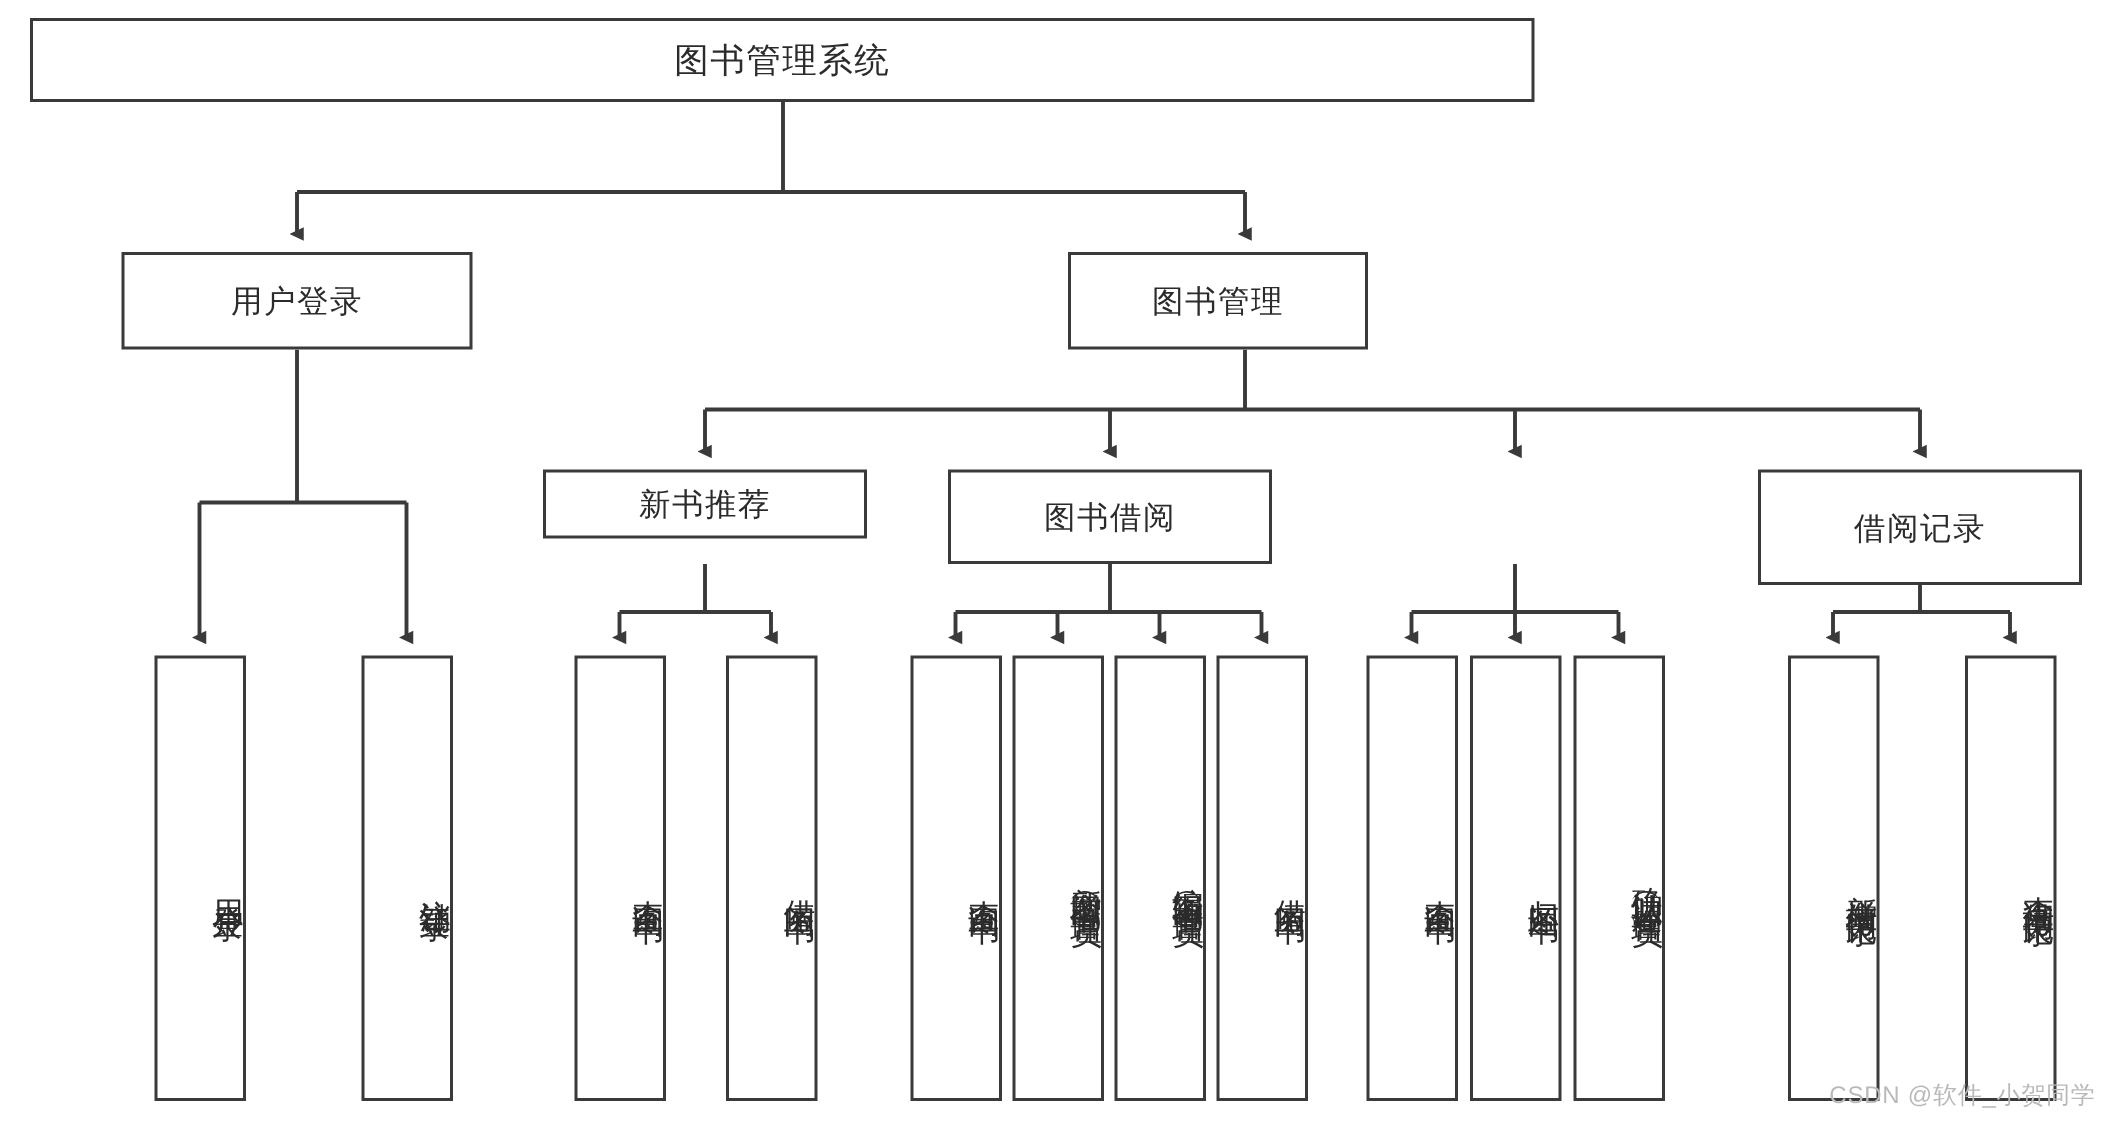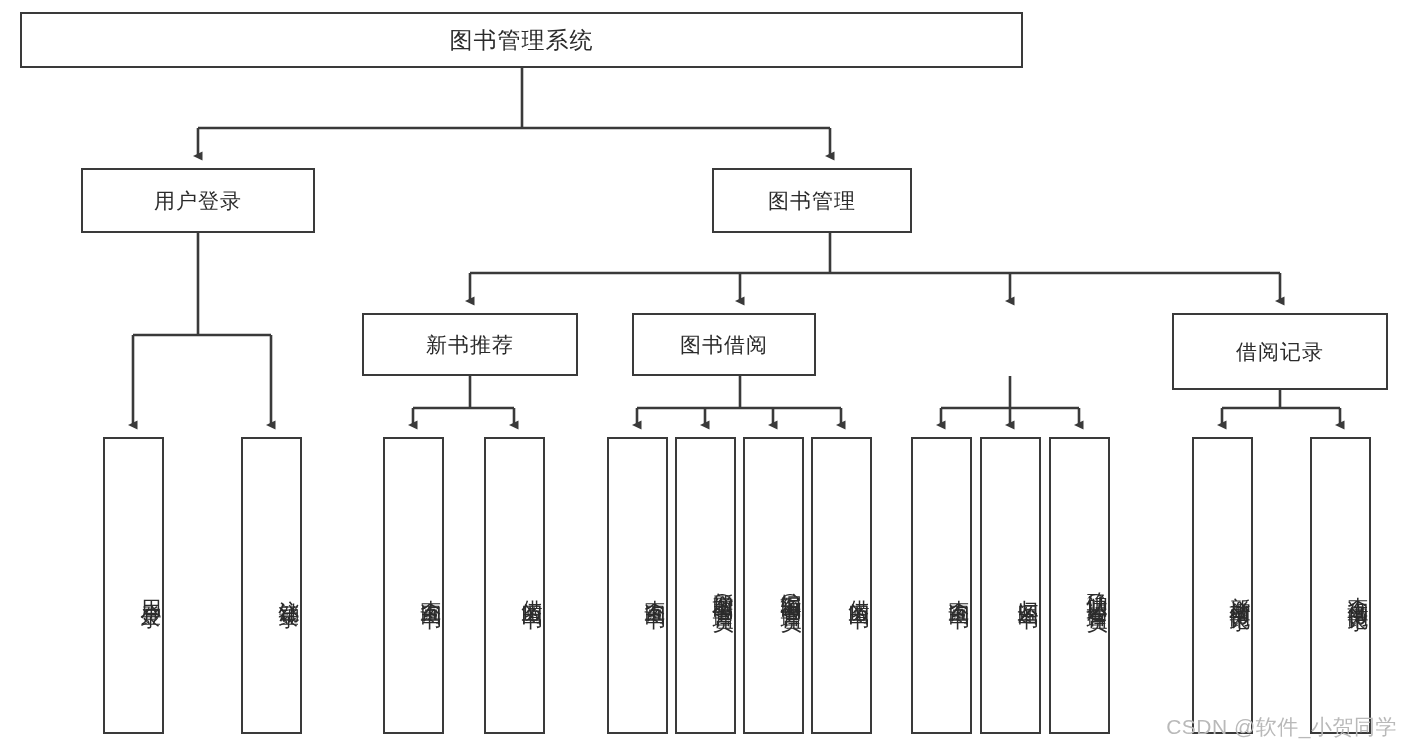--- a/index.html
+++ b/index.html
@@ -63,21 +63,21 @@
   }
   .node.leaf .lbl {
     writing-mode: vertical-rl;
     text-orientation: upright;
     line-height: 1.05;
   }
   .watermark {
     position: absolute;
     right: 8px;
     bottom: 6px;
-    font-size: 21px;
+    font-size: 16px;
     color: #b9b9b9;
     letter-spacing: 0.5px;
     z-index: 3;
     white-space: nowrap;
   }
 </style>
 </head>
 <body>
 
 <div id="canvas">
@@ -137,24 +137,24 @@
     <span class="lbl">图书管理系统</span>
   </div>
 
   <div class="node level2" style="left:81px; top:168px; width:234px; height:65px;">
     <span class="lbl">用户登录</span>
   </div>
   <div class="node level2" style="left:712px; top:168px; width:200px; height:65px;">
     <span class="lbl">图书管理</span>
   </div>
 
-  <div class="node level3" style="left:362px; top:313px; width:216px; height:63px;">
+  <div class="node level3" style="left:362px; top:313px; width:216px; height:46px;">
     <span class="lbl">新书推荐</span>
   </div>
-  <div class="node level3" style="left:632px; top:313px; width:184px; height:63px;">
+  <div class="node level3" style="left:632px; top:313px; width:216px; height:63px;">
     <span class="lbl">图书借阅</span>
   </div>
   <div class="node level3" style="left:1172px; top:313px; width:216px; height:77px;">
     <span class="lbl">借阅记录</span>
   </div>
 
   <div class="node leaf" style="left:103px; top:437px; width:61px; height:297px;">
     <span class="lbl">用户登录</span>
   </div>
   <div class="node leaf" style="left:241px; top:437px; width:61px; height:297px;">

